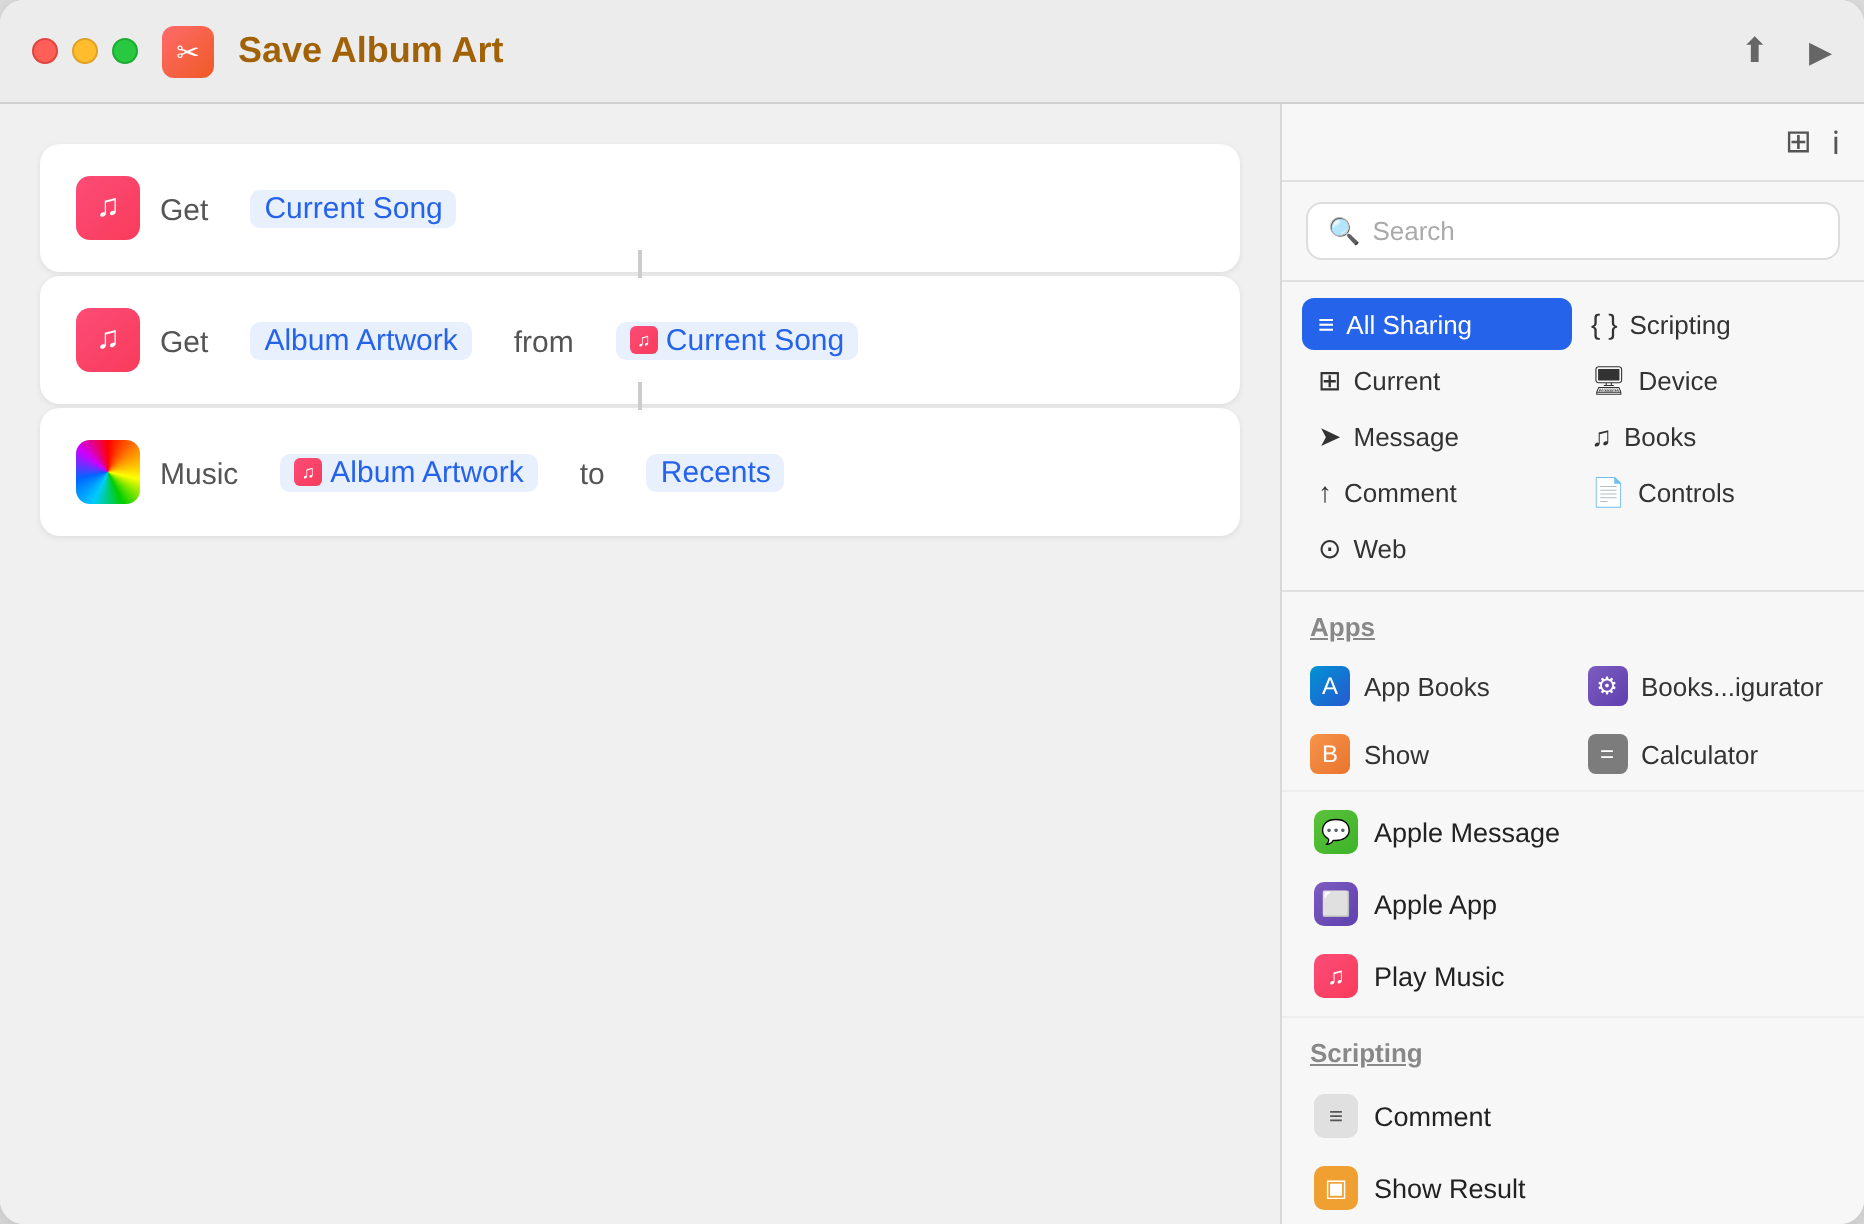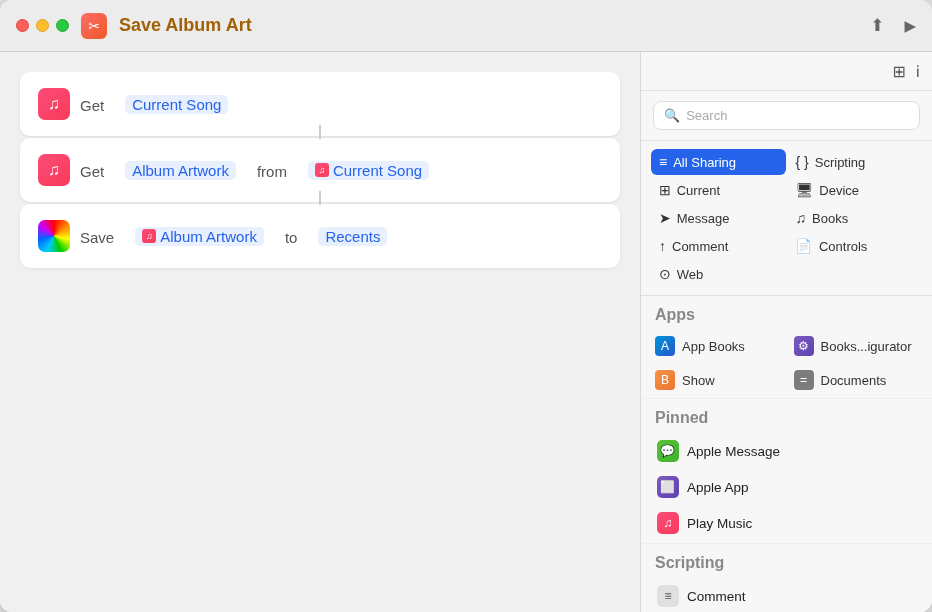--- a/index.html
+++ b/index.html
@@ -202,26 +202,27 @@
       color: white;
     }
     .cat-item.active .cat-icon { color: white; }
     .cat-icon { font-size: 14px; }
     .actions-list {
       flex: 1;
       overflow-y: auto;
       padding: 0;
     }
     .section-label {
-      font-size: 16px;
+      font-size: 13px;
       font-weight: 600;
       color: #888;
       padding: 10px 14px 4px;
       text-transform: none;
       letter-spacing: 0;
+      text-decoration: underline;
     }
     .apps-grid {
       display: grid;
       grid-template-columns: 1fr 1fr;
       gap: 2px;
       padding: 2px 8px;
       border-bottom: 1px solid #eee;
     }
     .app-item {
       display: flex;
@@ -355,21 +356,21 @@
             Current Song
           </span>
         </div>
       </div>
 
       <div class="action-card">
         <div class="action-icon action-icon-photos">
           <div style="width:32px;height:32px;border-radius:7px;background:conic-gradient(#ff0000, #ff8800, #ffff00, #00cc00, #00ccff, #0066ff, #cc00ff, #ff0000);display:flex;align-items:center;justify-content:center;"></div>
         </div>
         <div class="action-text">
-          <span class="plain">Save</span>
+          <span class="plain">Music</span>
           <span class="pill">
             <span class="pill-icon pill-icon-music">♫</span>
             Album Artwork
           </span>
           <span class="plain">to</span>
           <span class="pill">Recents</span>
         </div>
       </div>
     </div>
 
@@ -437,25 +438,24 @@
           <div class="app-item">
             <div class="app-item-icon icon-configurator">⚙</div>
             <span>Books...igurator</span>
           </div>
           <div class="app-item">
             <div class="app-item-icon icon-books">B</div>
             <span>Show</span>
           </div>
           <div class="app-item">
             <div class="app-item-icon icon-calculator">=</div>
-            <span>Documents</span>
-          </div>
-        </div>
-
-        <div class="section-label">Pinned</div>
+            <span>Calculator</span>
+          </div>
+        </div>
+
         <div class="pinned-list">
           <div class="pinned-item">
             <div class="pinned-icon icon-msg">💬</div>
             <span>Apple Message</span>
           </div>
           <div class="pinned-item">
             <div class="pinned-icon icon-openapp">⬜</div>
             <span>Apple App</span>
           </div>
           <div class="pinned-item">

